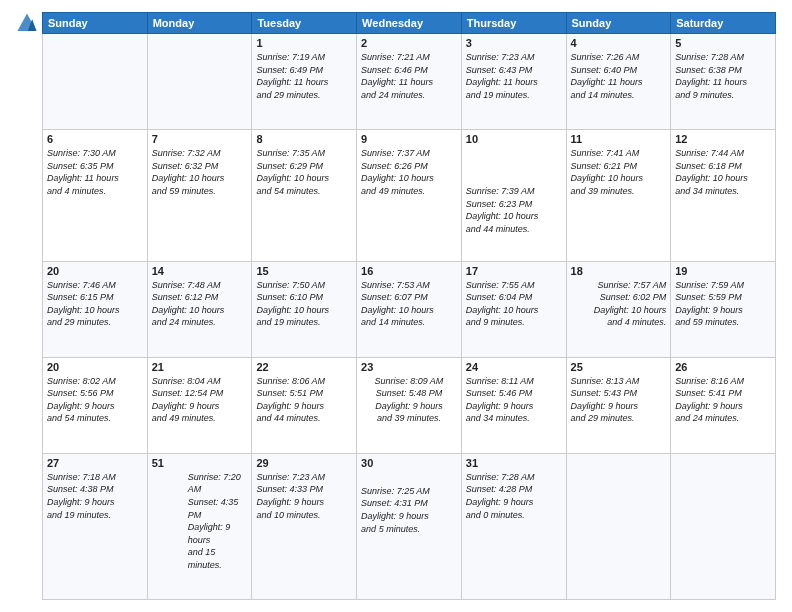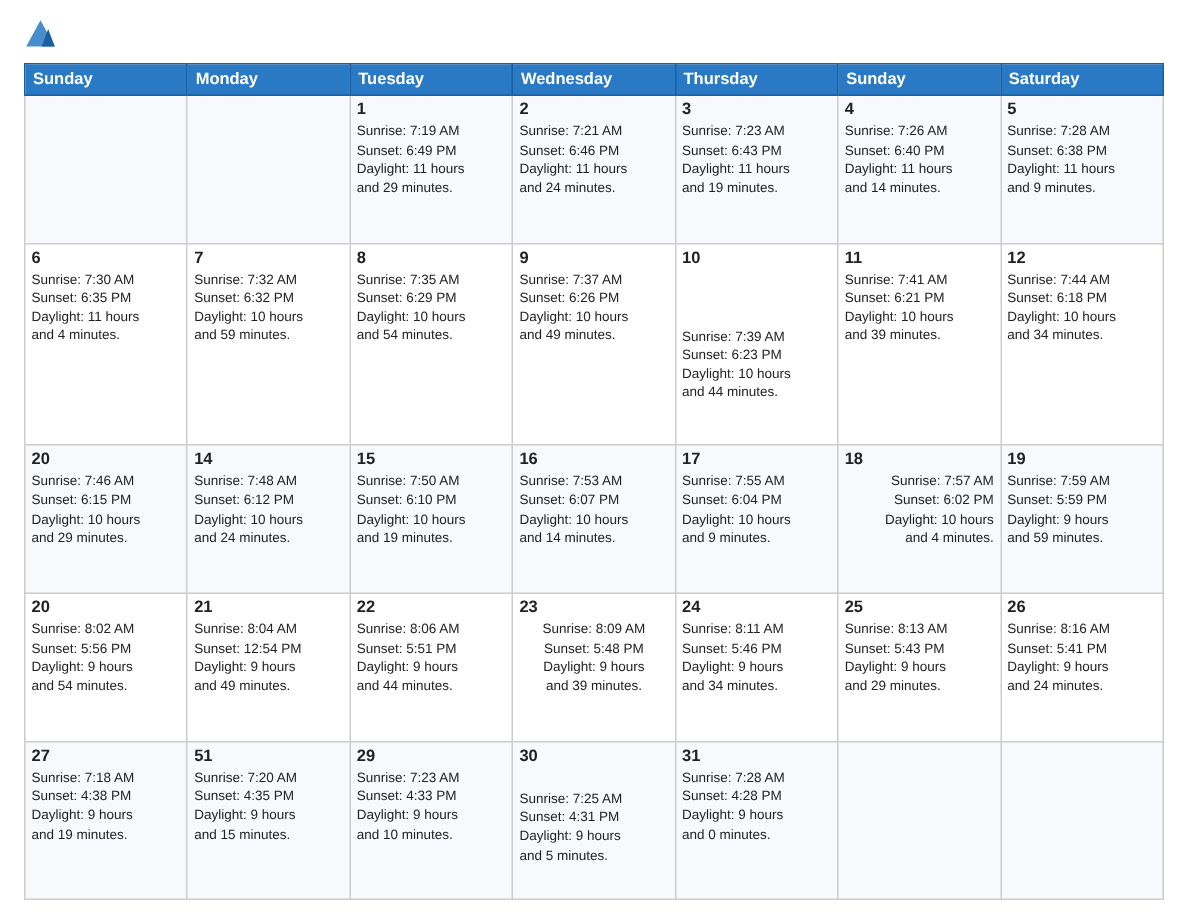--- a/index.html
+++ b/index.html
@@ -8,21 +8,21 @@
       background: #fff;
       width: 792px;
       height: 612px;
       overflow: hidden;
     }
     .page {
       width: 792px;
       height: 612px;
       padding: 12px 16px;
       display: flex;
-      flex-direction: column;
+      flex-direction: row;
     }
     .header {
       display: flex;
       justify-content: space-between;
       align-items: flex-start;
       margin-bottom: 8px;
     }
     .logo {
       display: flex;
       align-items: center;
@@ -89,20 +89,21 @@
     .day-num {
       font-weight: bold;
       font-size: 11px;
       display: block;
       margin-bottom: 2px;
     }
     .cell-text {
       font-size: 9px;
       line-height: 1.4;
       color: #222;
+      font-style: italic;
     }
   </style>
 </head>
 <body>
 
 <div class="page">
   <div class="header">
     <div class="logo">
       <svg class="logo-icon" viewBox="0 0 30 30">
         <polygon points="15,2 28,26 2,26" fill="#2979c4" opacity="0.85"></polygon>
@@ -327,21 +328,21 @@
         <tr>
           <td>
             <span class="day-num">27</span>
             <div class="cell-text" style="white-space: pre-line;">Sunrise: 7:18 AM
 Sunset: 4:38 PM
 Daylight: 9 hours
 and 19 minutes.</div>
           </td>
           <td>
             <span class="day-num">51</span>
-            <div class="cell-text" style="white-space: pre-line;">Sunrise: 7:20 AM
+            <div class="cell-text" style="white-space: pre-line; margin-left: 36px;">Sunrise: 7:20 AM
 Sunset: 4:35 PM
 Daylight: 9 hours
 and 15 minutes.</div>
           </td>
           <td>
             <span class="day-num">29</span>
             <div class="cell-text" style="white-space: pre-line;">Sunrise: 7:23 AM
 Sunset: 4:33 PM
 Daylight: 9 hours
 and 10 minutes.</div>

